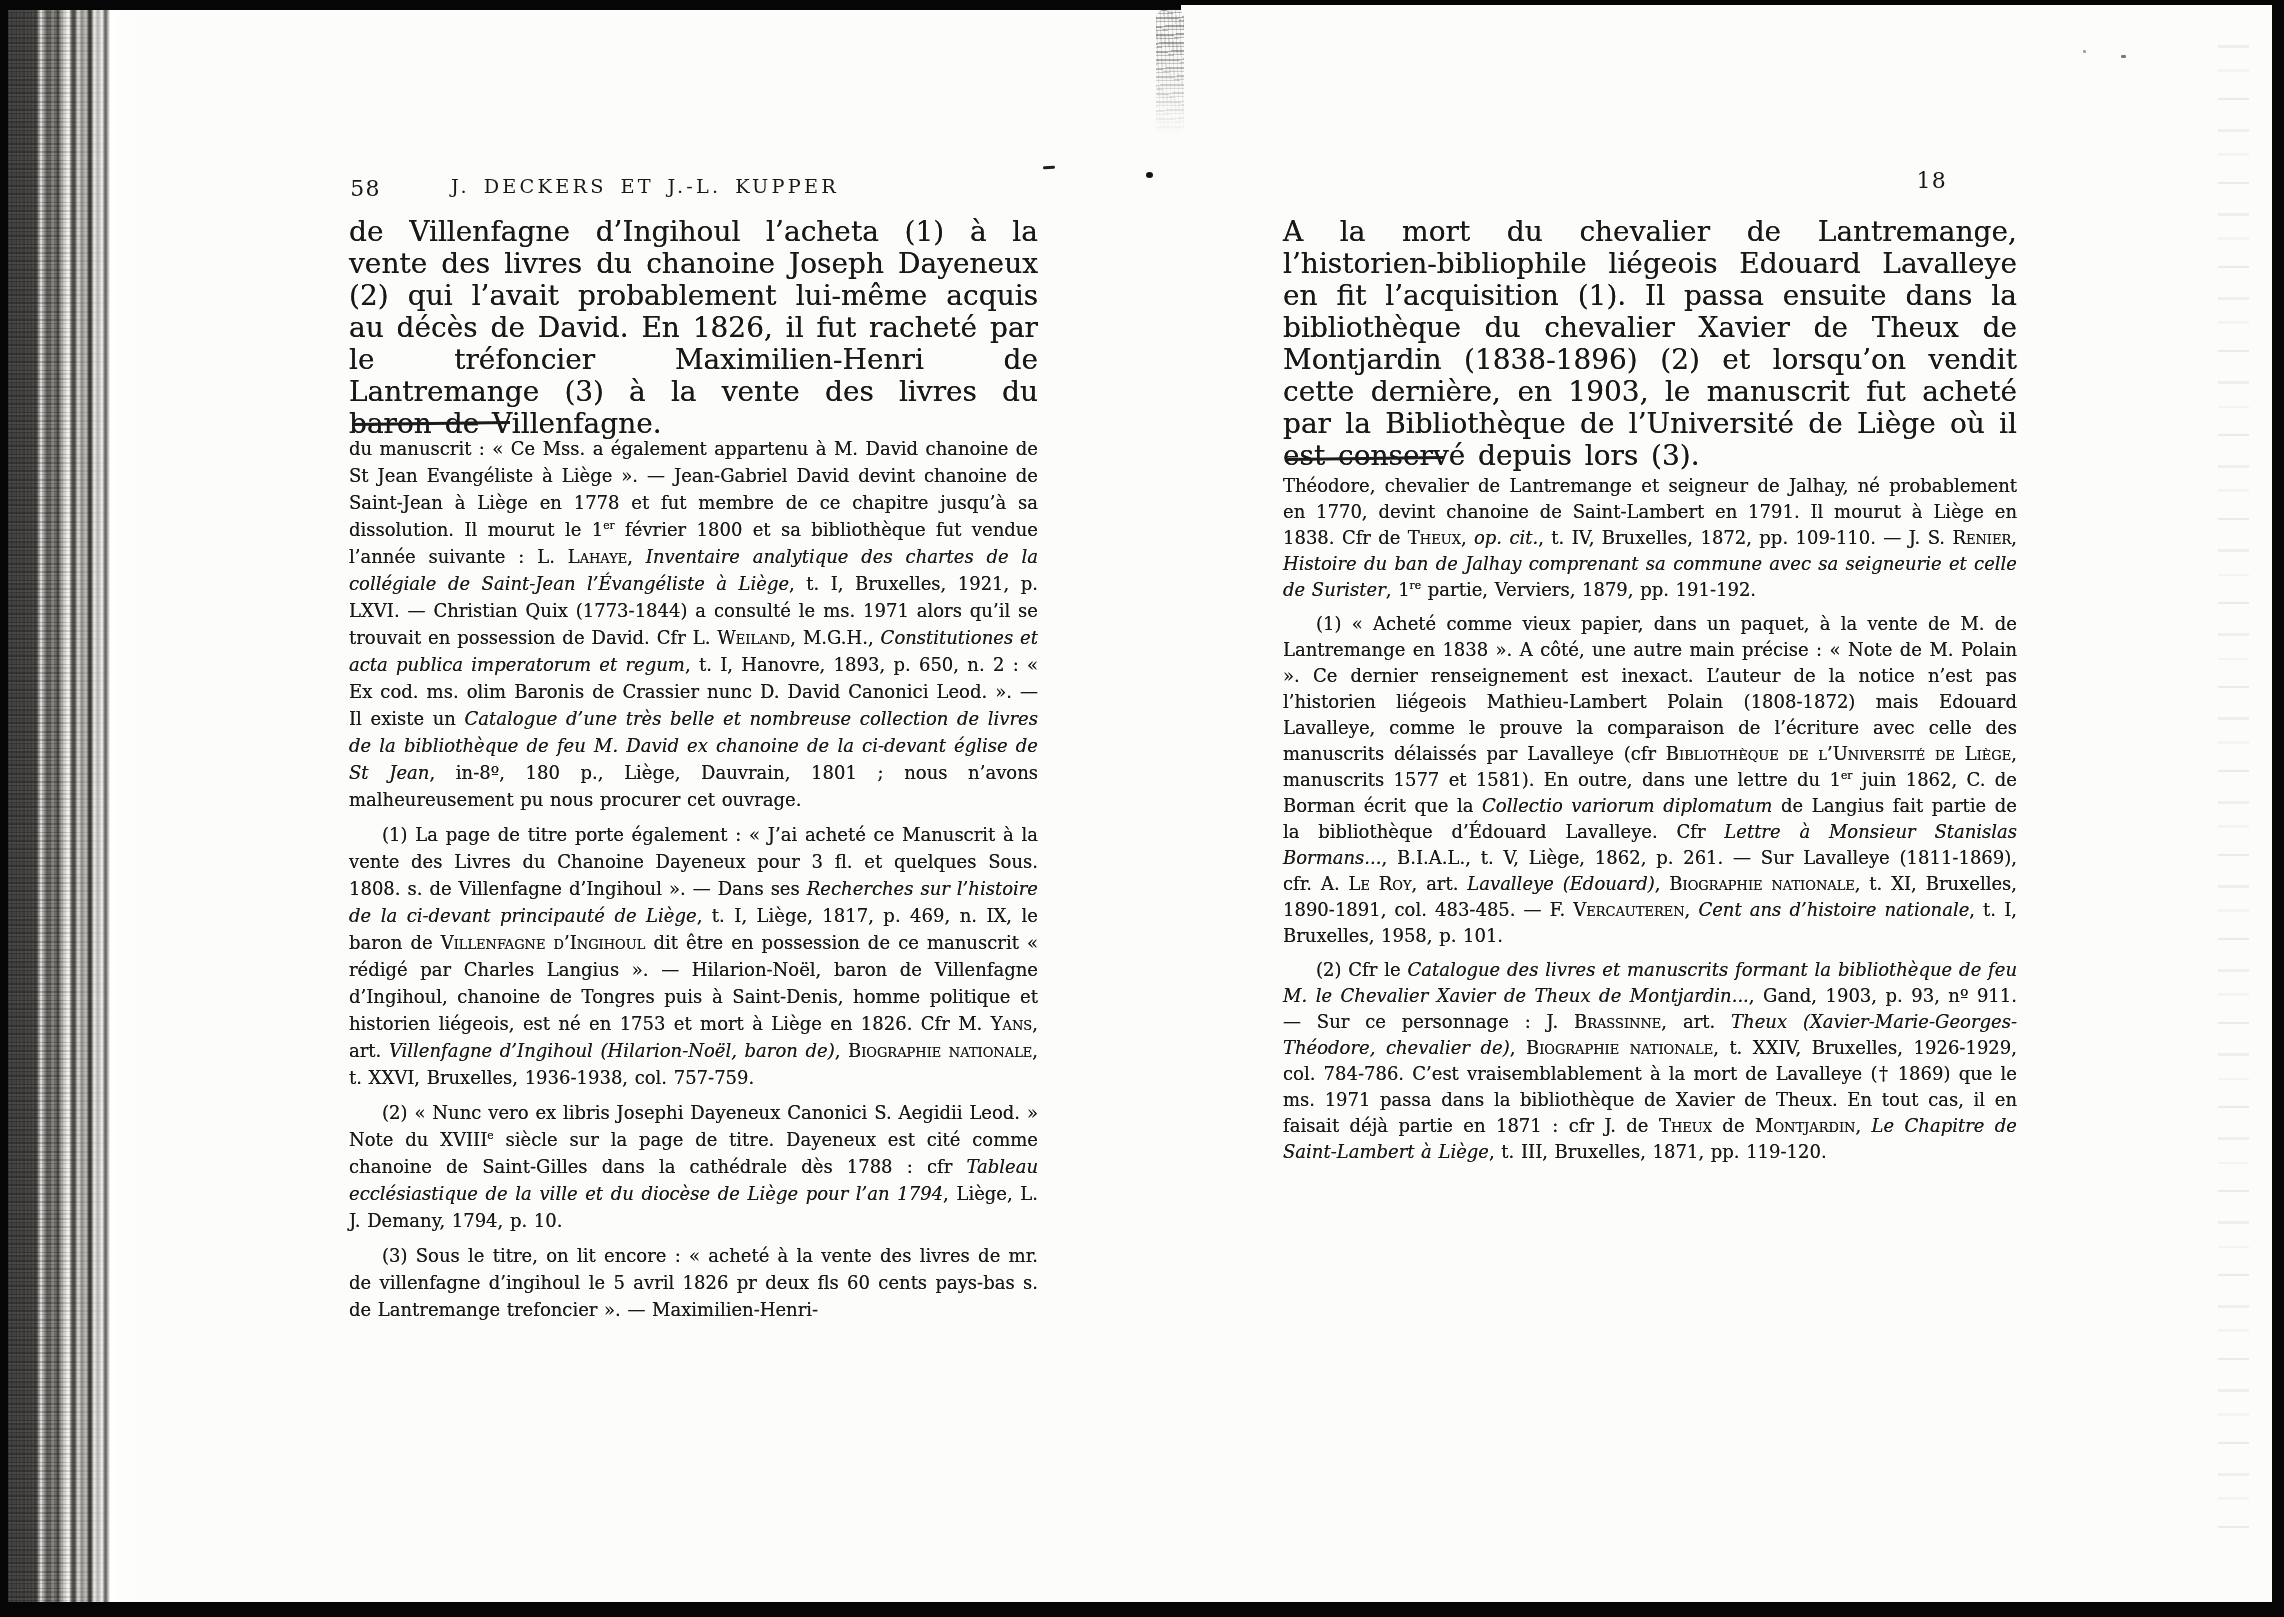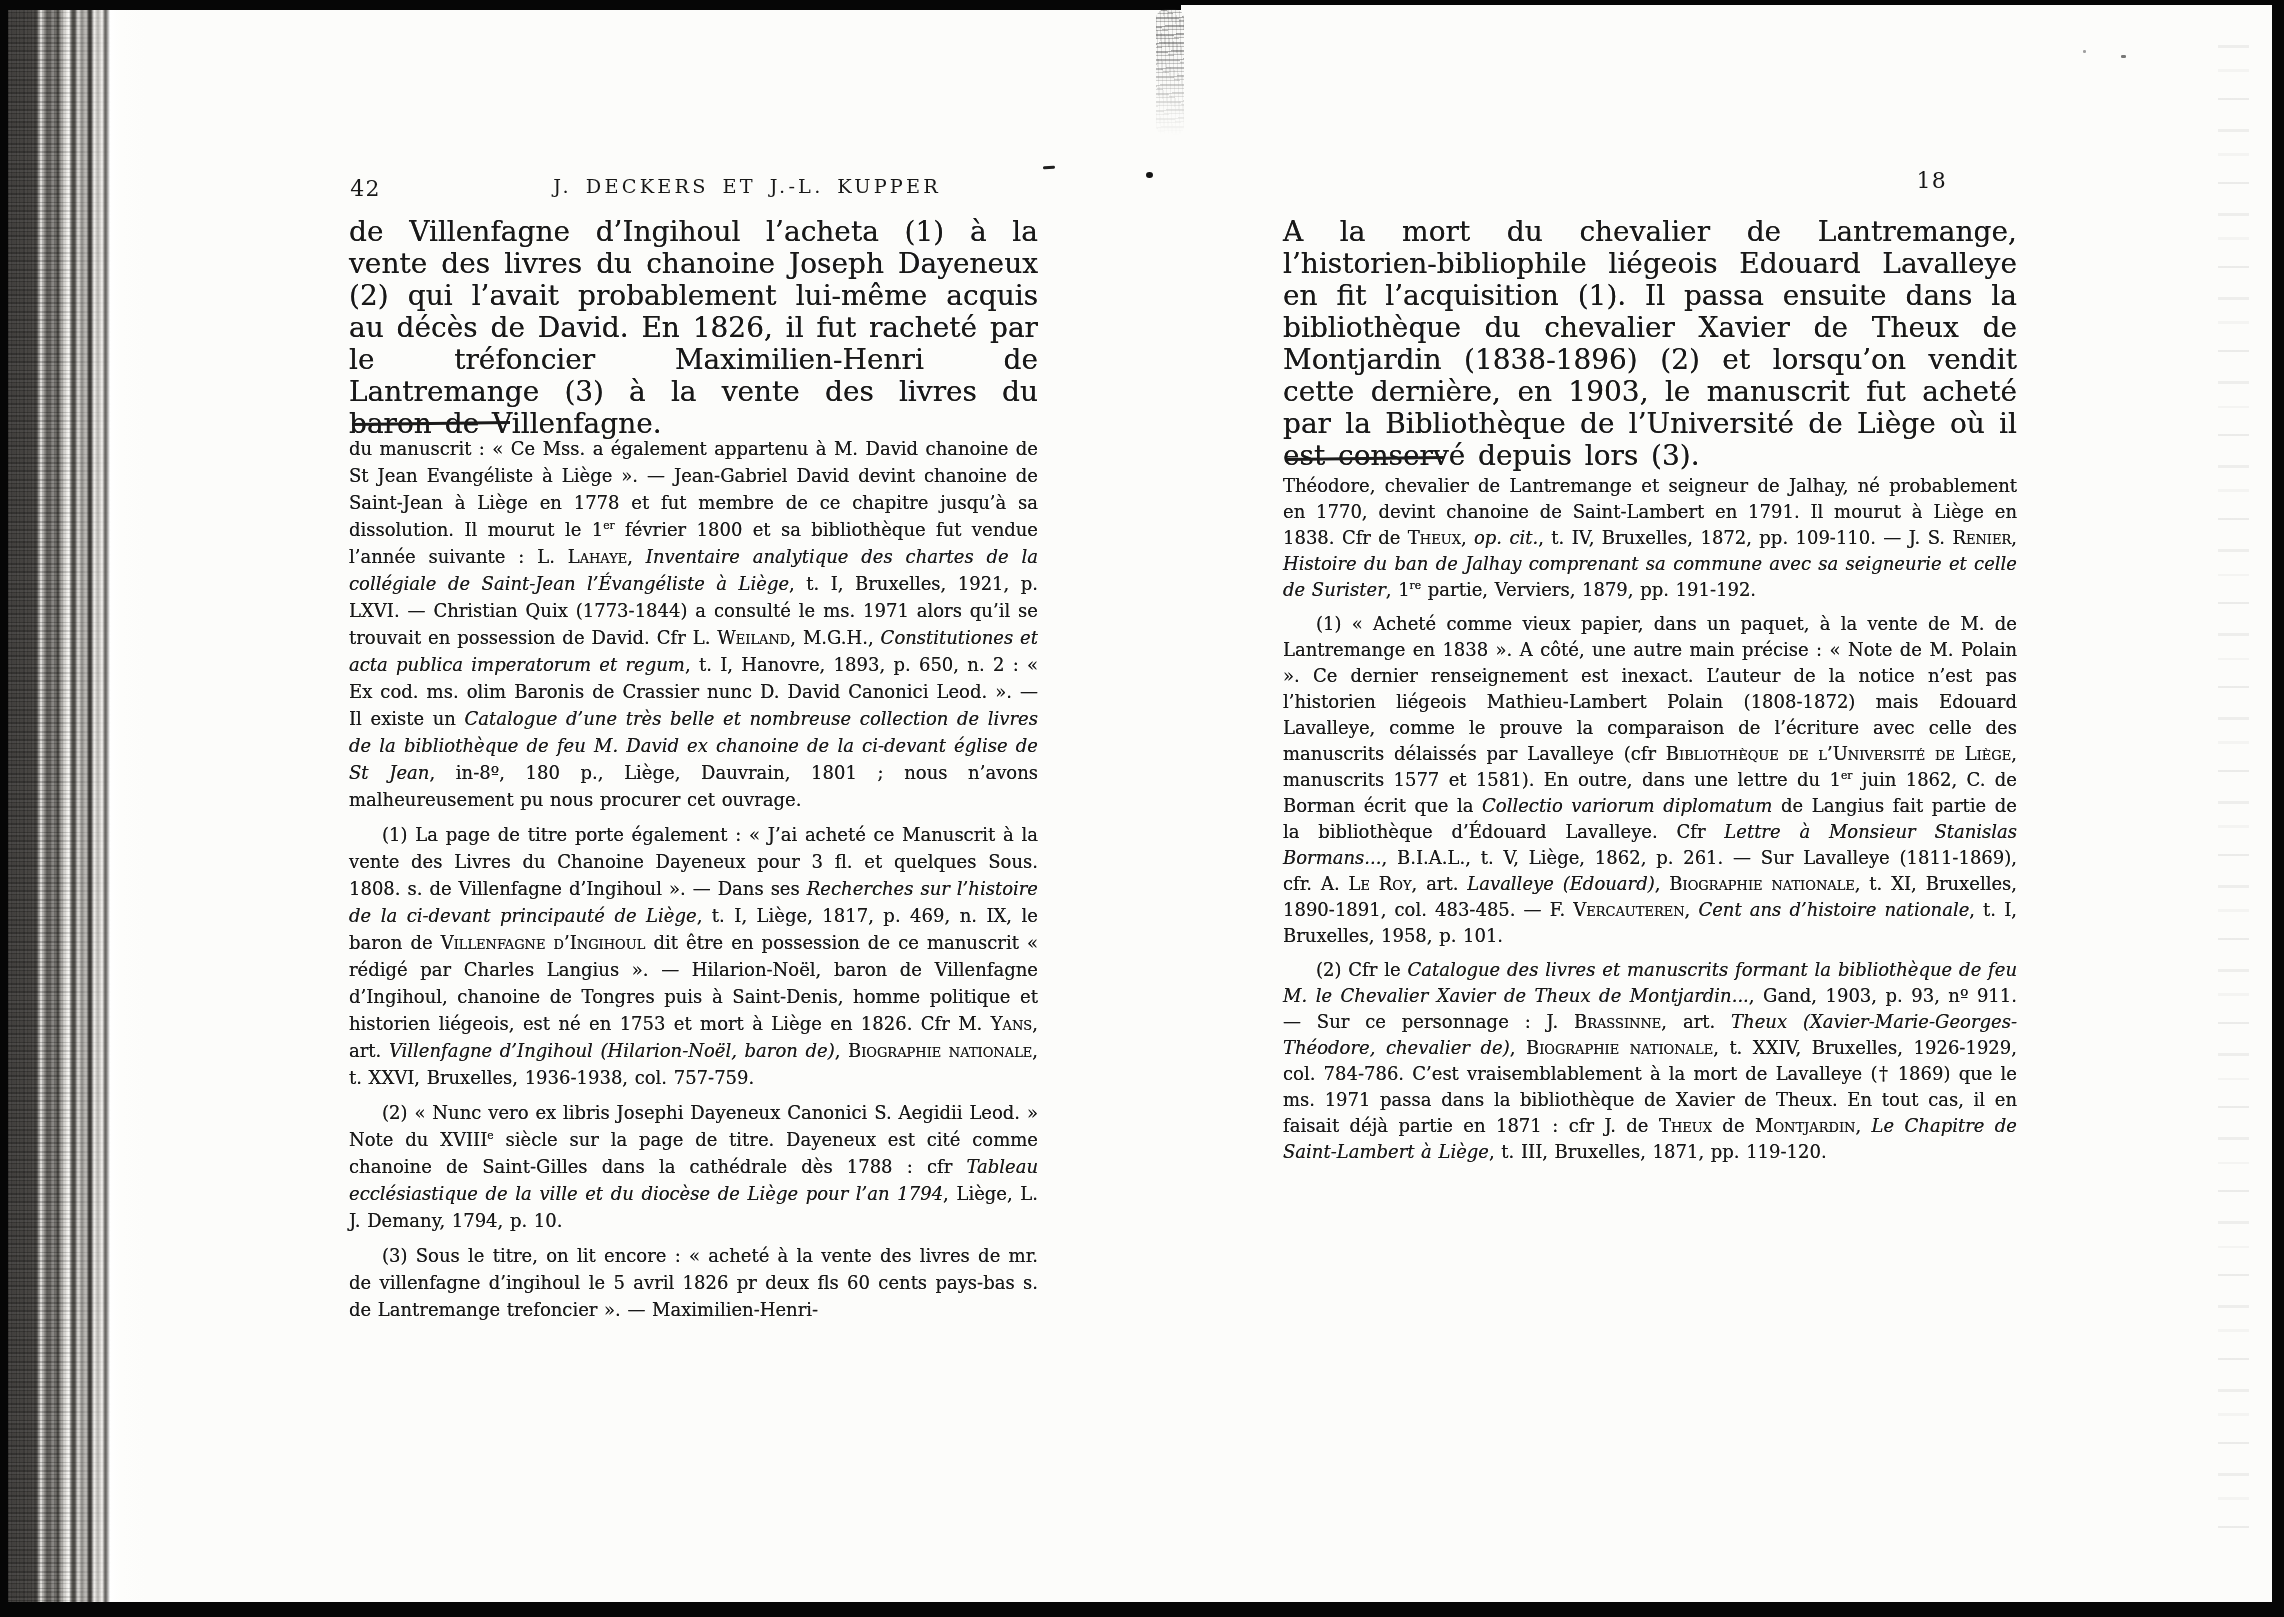--- a/index.html
+++ b/index.html
@@ -74,21 +74,21 @@
   .page-left .header-row{top:175px;}
   .page-right .header-row{top:167px;}
   .pagenum{position:absolute;top:1.3px;font-size:22px;letter-spacing:1.3px;}
   .pagenum-left{left:1.3px;}
   .pagenum-right{right:70px;}
   .running{
     position:absolute;left:0;right:0;text-align:center;
     font-size:19.3px;letter-spacing:3.2px;word-spacing:4.5px;
     white-space:nowrap;
   }
-  .page-left .running{padding-right:97px;text-align:right;}
+  .page-left .running{padding-right:97px;}
   .page-right .running{padding-right:84px;}
   .body-text{
     position:absolute;left:0;right:0;top:216px;
     font-size:28px;line-height:32px;
     text-align:justify;word-spacing:0.14em;
     text-shadow:0 0 0.3px rgba(0,0,0,0.75);
   }
   .fn-area{
     position:absolute;left:0;right:0;
     font-size:18px;
@@ -118,21 +118,21 @@
   <div class="edge edge-bottom"></div>
   <div class="smudge-gutter"></div>
   <div class="speck-dot"></div>
   <div class="speck-dash"></div>
   <div class="speckles-right"></div>
   <div class="speck-a"></div>
   <div class="speck-b"></div>
 
   <div class="page page-left">
     <div class="header-row">
-      <span class="pagenum pagenum-left">42</span>
+      <span class="pagenum pagenum-left">58</span>
       <span class="running">J. DECKERS ET J.-L. KUPPER</span>
     </div>
     <div class="body-text">de Villenfagne d’Ingihoul l’acheta (1) à la vente des livres du chanoine Joseph Dayeneux (2) qui l’avait probablement lui-même acquis au décès de David. En 1826, il fut racheté par le tréfoncier Maximilien-Henri de Lantremange (3) à la vente des livres du baron de Villenfagne.</div>
     <div class="fn-area">
       <div class="fn-rule"></div>
       <div>
           <p class="footnote"><span>du manuscrit : « Ce Mss. a également appartenu à M. David chanoine de St Jean Evangéliste à Liège ». — Jean-Gabriel David devint chanoine de Saint-Jean à Liège en 1778 et fut membre de ce chapitre jusqu’à sa dissolution. Il mourut le 1</span><span class="sup">er</span><span> février 1800 et sa bibliothèque fut vendue l’année suivante : L. </span><span class="sc">Lahaye</span><span>, </span><span class="it">Inventaire analytique des chartes de la collégiale de Saint-Jean l’Évangéliste à Liège</span><span>, t. I, Bruxelles, 1921, p. LXVI. — Christian Quix (1773-1844) a consulté le ms. 1971 alors qu’il se trouvait en possession de David. Cfr L. </span><span class="sc">Weiland</span><span>, M.G.H., </span><span class="it">Constitutiones et acta publica imperatorum et regum</span><span>, t. I, Hanovre, 1893, p. 650, n. 2 : « Ex cod. ms. olim Baronis de Crassier nunc D. David Canonici Leod. ». — Il existe un </span><span class="it">Catalogue d’une très belle et nombreuse collection de livres de la bibliothèque de feu M. David ex chanoine de la ci-devant église de St Jean</span><span>, in-8º, 180 p., Liège, Dauvrain, 1801 ; nous n’avons malheureusement pu nous procurer cet ouvrage.</span></p>
           <p class="footnote indent"><span>(1) La page de titre porte également : « J’ai acheté ce Manuscrit à la vente des Livres du Chanoine Dayeneux pour 3 fl. et quelques Sous. 1808. s. de Villenfagne d’Ingihoul ». — Dans ses </span><span class="it">Recherches sur l’histoire de la ci-devant principauté de Liège</span><span>, t. I, Liège, 1817, p. 469, n. IX, le baron de </span><span class="sc">Villenfagne d’Ingihoul</span><span> dit être en possession de ce manuscrit « rédigé par Charles Langius ». — Hilarion-Noël, baron de Villenfagne d’Ingihoul, chanoine de Tongres puis à Saint-Denis, homme politique et historien liégeois, est né en 1753 et mort à Liège en 1826. Cfr M. </span><span class="sc">Yans</span><span>, art. </span><span class="it">Villenfagne d’Ingihoul (Hilarion-Noël, baron de)</span><span>, </span><span class="sc">Biographie nationale</span><span>, t. XXVI, Bruxelles, 1936-1938, col. 757-759.</span></p>
           <p class="footnote indent"><span>(2) « Nunc vero ex libris Josephi Dayeneux Canonici S. Aegidii Leod. » Note du XVIII</span><span class="sup">e</span><span> siècle sur la page de titre. Dayeneux est cité comme chanoine de Saint-Gilles dans la cathédrale dès 1788 : cfr </span><span class="it">Tableau ecclésiastique de la ville et du diocèse de Liège pour l’an 1794</span><span>, Liège, L. J. Demany, 1794, p. 10.</span></p>
           <p class="footnote indent"><span>(3) Sous le titre, on lit encore : « acheté à la vente des livres de mr. de villenfagne d’ingihoul le 5 avril 1826 pr deux fls 60 cents pays-bas s. de Lantremange trefoncier ». — Maximilien-Henri-</span></p>

